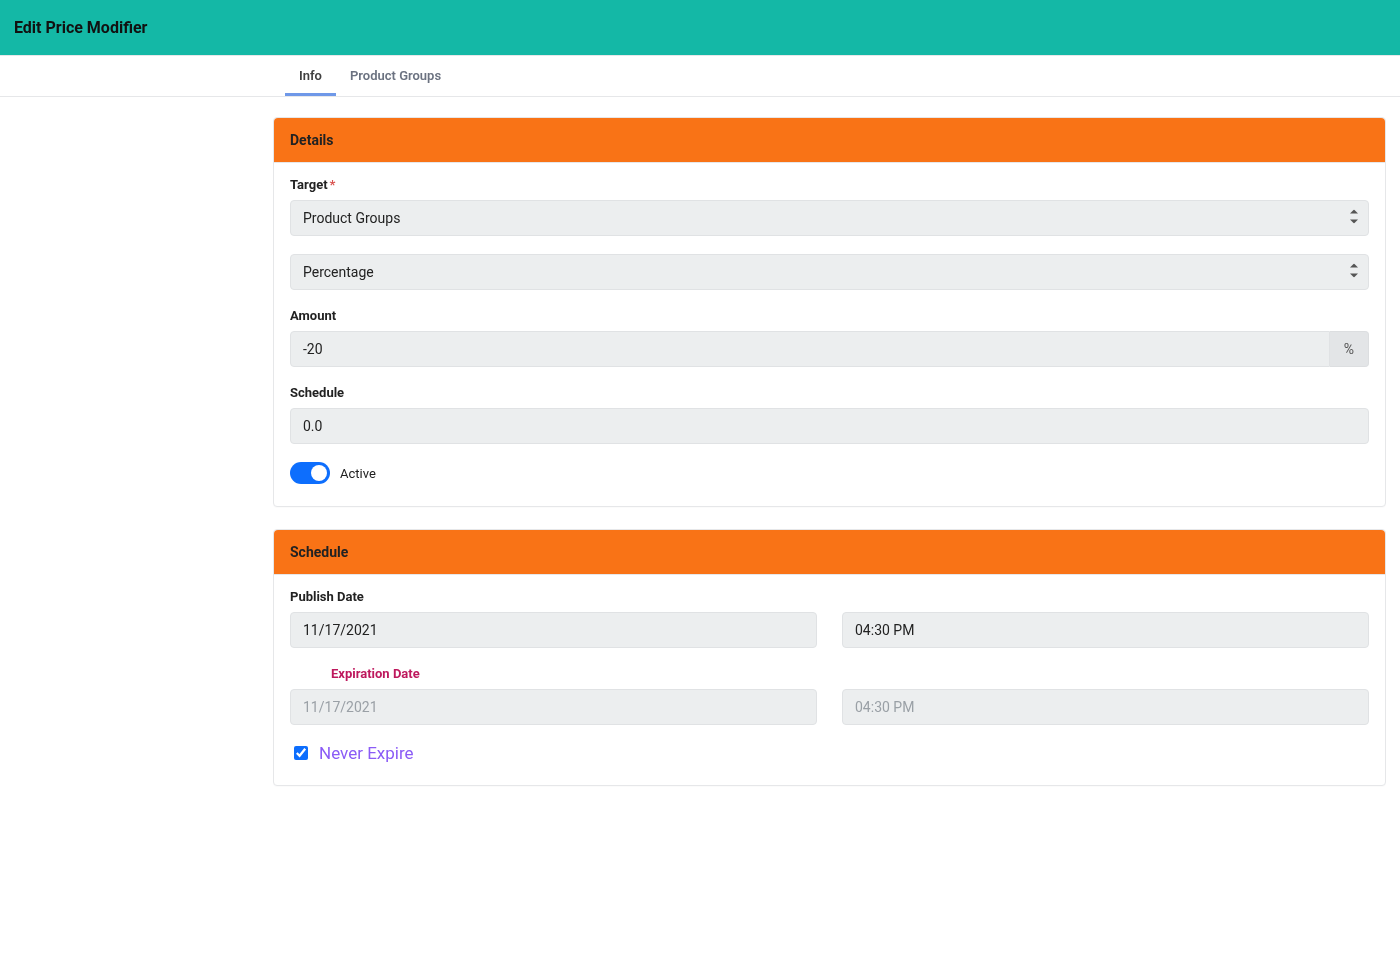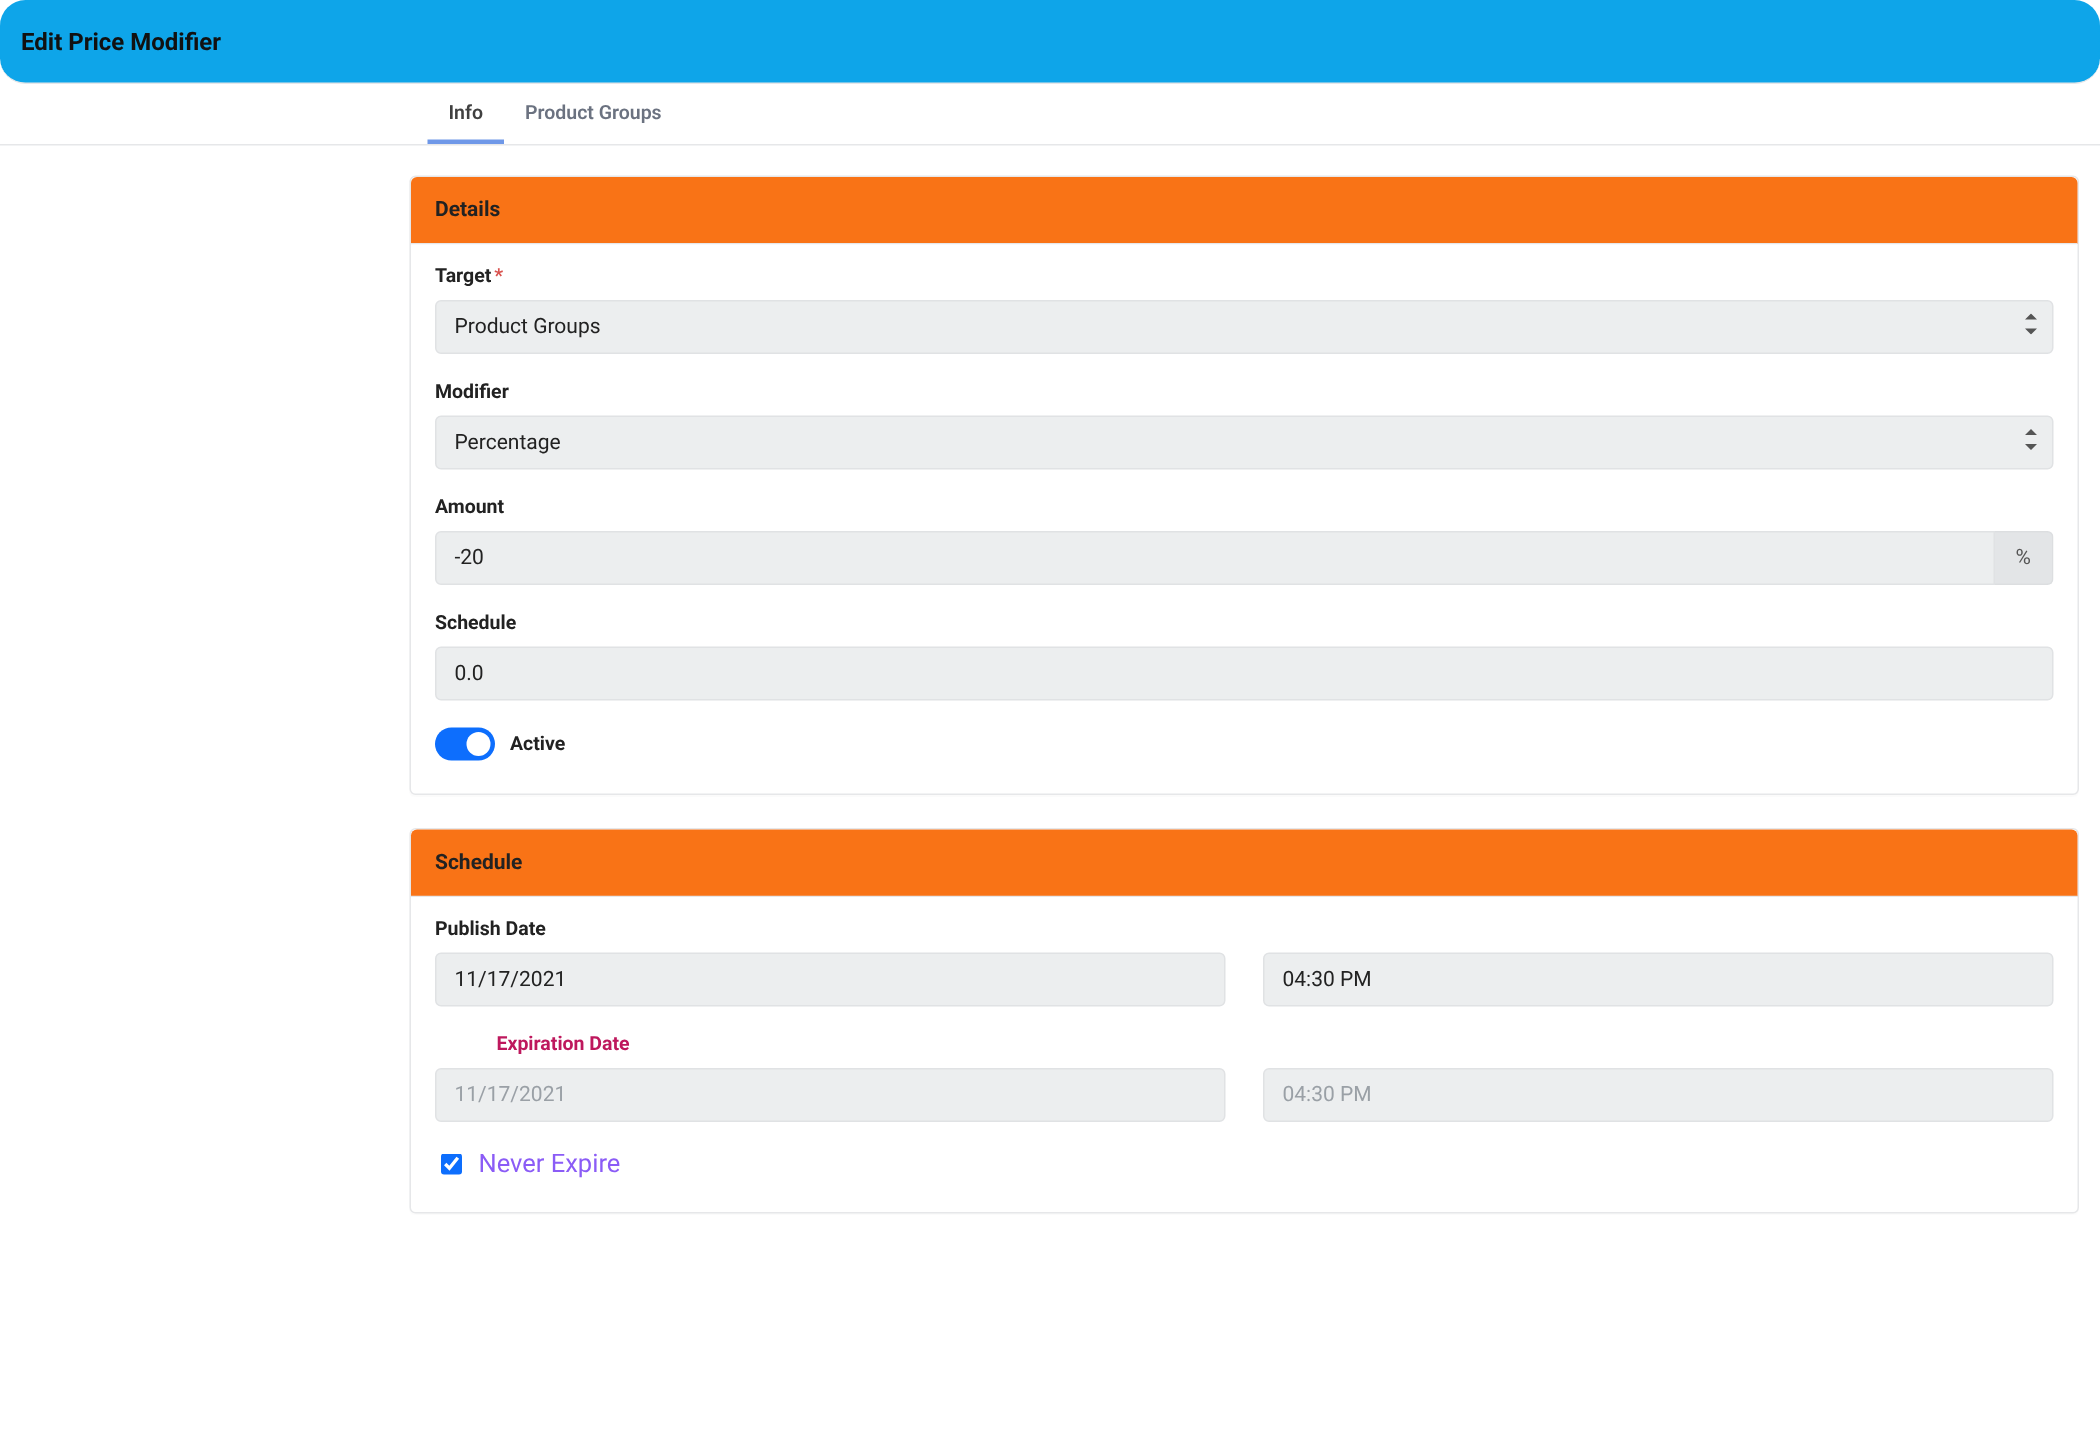--- a/index.html
+++ b/index.html
@@ -5,24 +5,23 @@
   * { box-sizing: border-box; }
   html, body {
     margin: 0;
     padding: 0;
     font-family: -apple-system, BlinkMacSystemFont, "Segoe UI", Roboto, "Helvetica Neue", Arial, sans-serif;
     font-size: 14px;
     color: #1b1f23;
     background: #fff;
   }
   .page-header {
-    background: #0ea5e9;
+    background: #14b8a6;
     border-bottom: 1px solid #e6e7e9;
     padding: 18px 14px;
-    border-radius: 17px;
   }
   .page-title {
     font-size: 16px;
     font-weight: 700;
     color: #111;
   }
   .tabs-bar {
     background: #fff;
     border-bottom: 1px solid #e6e7e9;
     padding: 0 0 0 285px;
@@ -148,21 +147,21 @@
     width: 16px;
     height: 16px;
     background: #fff;
     border-radius: 50%;
     position: absolute;
     top: 3px;
     right: 3px;
   }
   .toggle-label {
     font-size: 13px;
-    font-weight: 700;
+    font-weight: 400;
     color: #222;
   }
   .row2 {
     display: flex;
     gap: 25px;
   }
   .row2 > * { flex: 1; }
   .checkbox-row {
     display: flex;
     align-items: center;
@@ -207,21 +206,20 @@
           <div class="form-select">Product Groups</div>
           <span class="select-caret">
             <svg width="10" height="14" viewBox="0 0 10 14">
                 <path d="M5 0 L9 4 L1 4 Z M5 14 L1 10 L9 10 Z" fill="#555"></path>
               </svg>
           </span>
         </div>
       </div>
 
       <div class="form-group">
-        <label class="form-label">Modifier</label>
         <div class="select-wrap">
           <div class="form-select">Percentage</div>
           <span class="select-caret">
             <svg width="10" height="14" viewBox="0 0 10 14">
                 <path d="M5 0 L9 4 L1 4 Z M5 14 L1 10 L9 10 Z" fill="#555"></path>
               </svg>
           </span>
         </div>
       </div>
 

